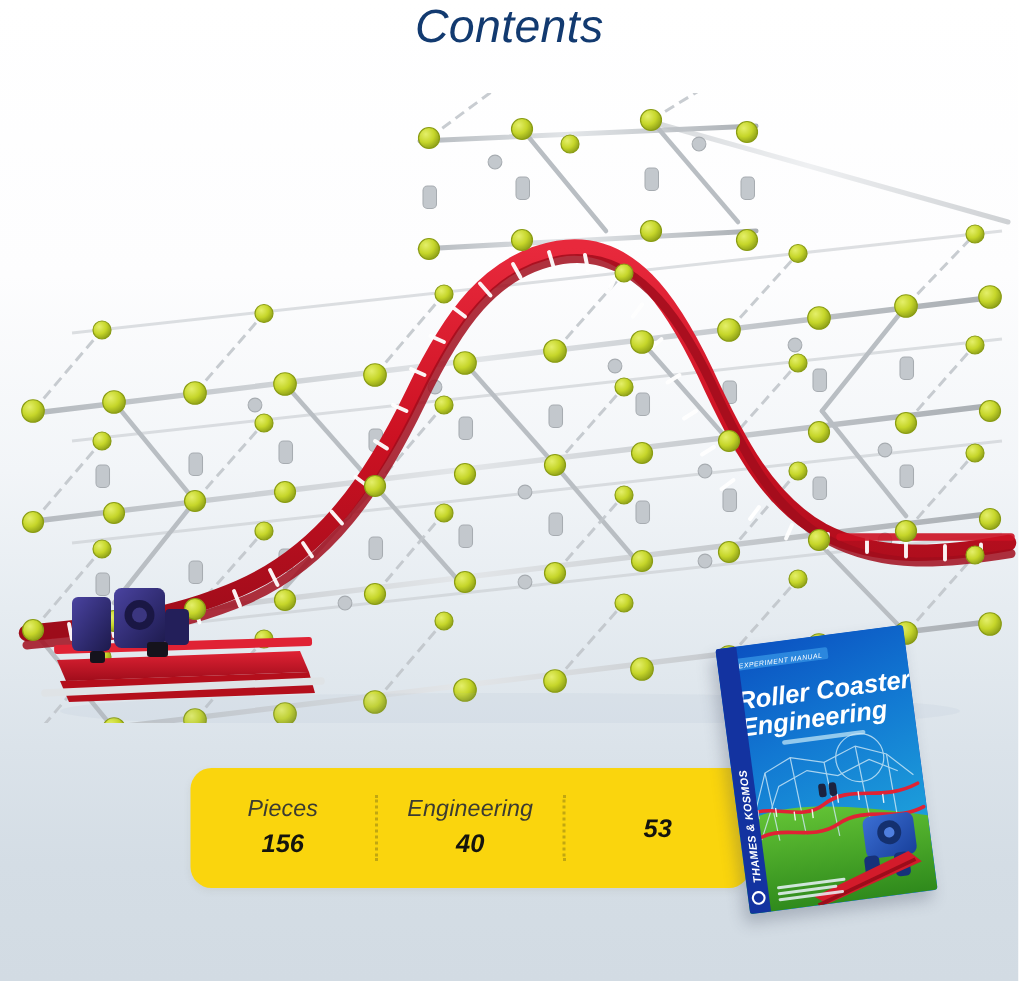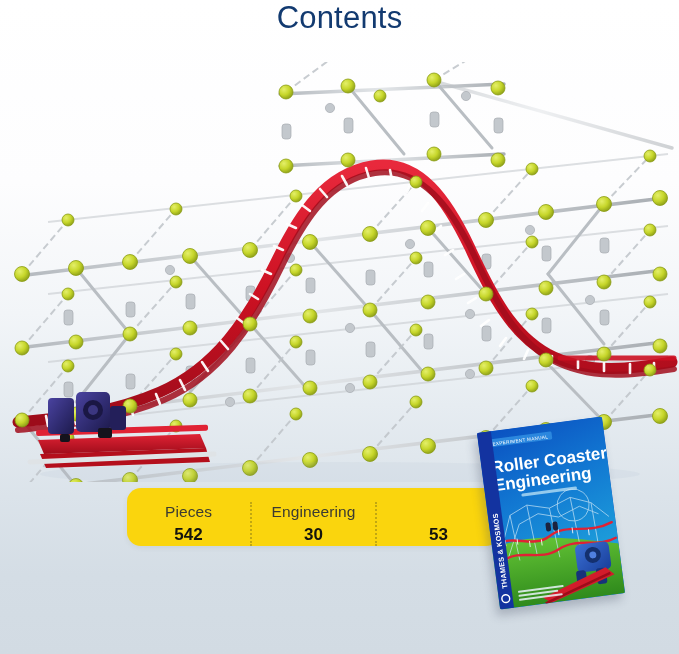--- a/index.html
+++ b/index.html
@@ -20,20 +20,21 @@
     height: 654px;
     background: linear-gradient(180deg,
         #ffffff 0%,
         #fdfdfe 28%,
         #f2f5f8 48%,
         #e6ecf1 62%,
         #dbe3ea 76%,
         #d4dde5 88%,
         #d2dbe3 100%);
     overflow: hidden;
+    font-style: italic;
   }
 
   
   #page-title {
     position: absolute;
     top: 0px;
     left: 0;
     width: 679px;
     text-align: center;
     font-size: 31px;
@@ -50,27 +51,27 @@
     top: 62px;
     width: 679px;
     height: 420px;
   }
   #model-scene svg { display: block; }
 
   
   #specs-bar {
     position: absolute;
     left: 127px;
-    top: 488px;
+    top: 512px;
     width: 373px;
-    height: 58px;
+    height: 80px;
     background: #fad50d;
     border-radius: 14px;
     display: flex;
-    align-items: flex-end;
+    align-items: center;
     justify-content: space-between;
     box-shadow: 0 2px 5px rgba(120,120,90,0.10);
   }
   .spec-cell {
     flex: 1 1 0;
     text-align: center;
     padding: 0 4px;
   }
   .spec-label {
     display: block;
@@ -460,28 +461,28 @@
       </g>
 
       <ellipse cx="340" cy="412" rx="300" ry="12" fill="#9fb0c0" opacity="0.10"></ellipse>
     </svg>
   </div>
 
   <div id="specs-bar">
 
     <div class="spec-cell">
       <span class="spec-label">Pieces</span>
-      <span class="spec-value">542</span>
+      <span class="spec-value">156</span>
     </div>
 
     <div class="spec-divider"></div>
 
     <div class="spec-cell">
       <span class="spec-label">Engineering</span>
-      <span class="spec-value">30</span>
+      <span class="spec-value">40</span>
     </div>
 
     <div class="spec-divider"></div>
 
     <div class="spec-cell">
       <span class="spec-value">53</span>
     </div>
 
   </div>
 

